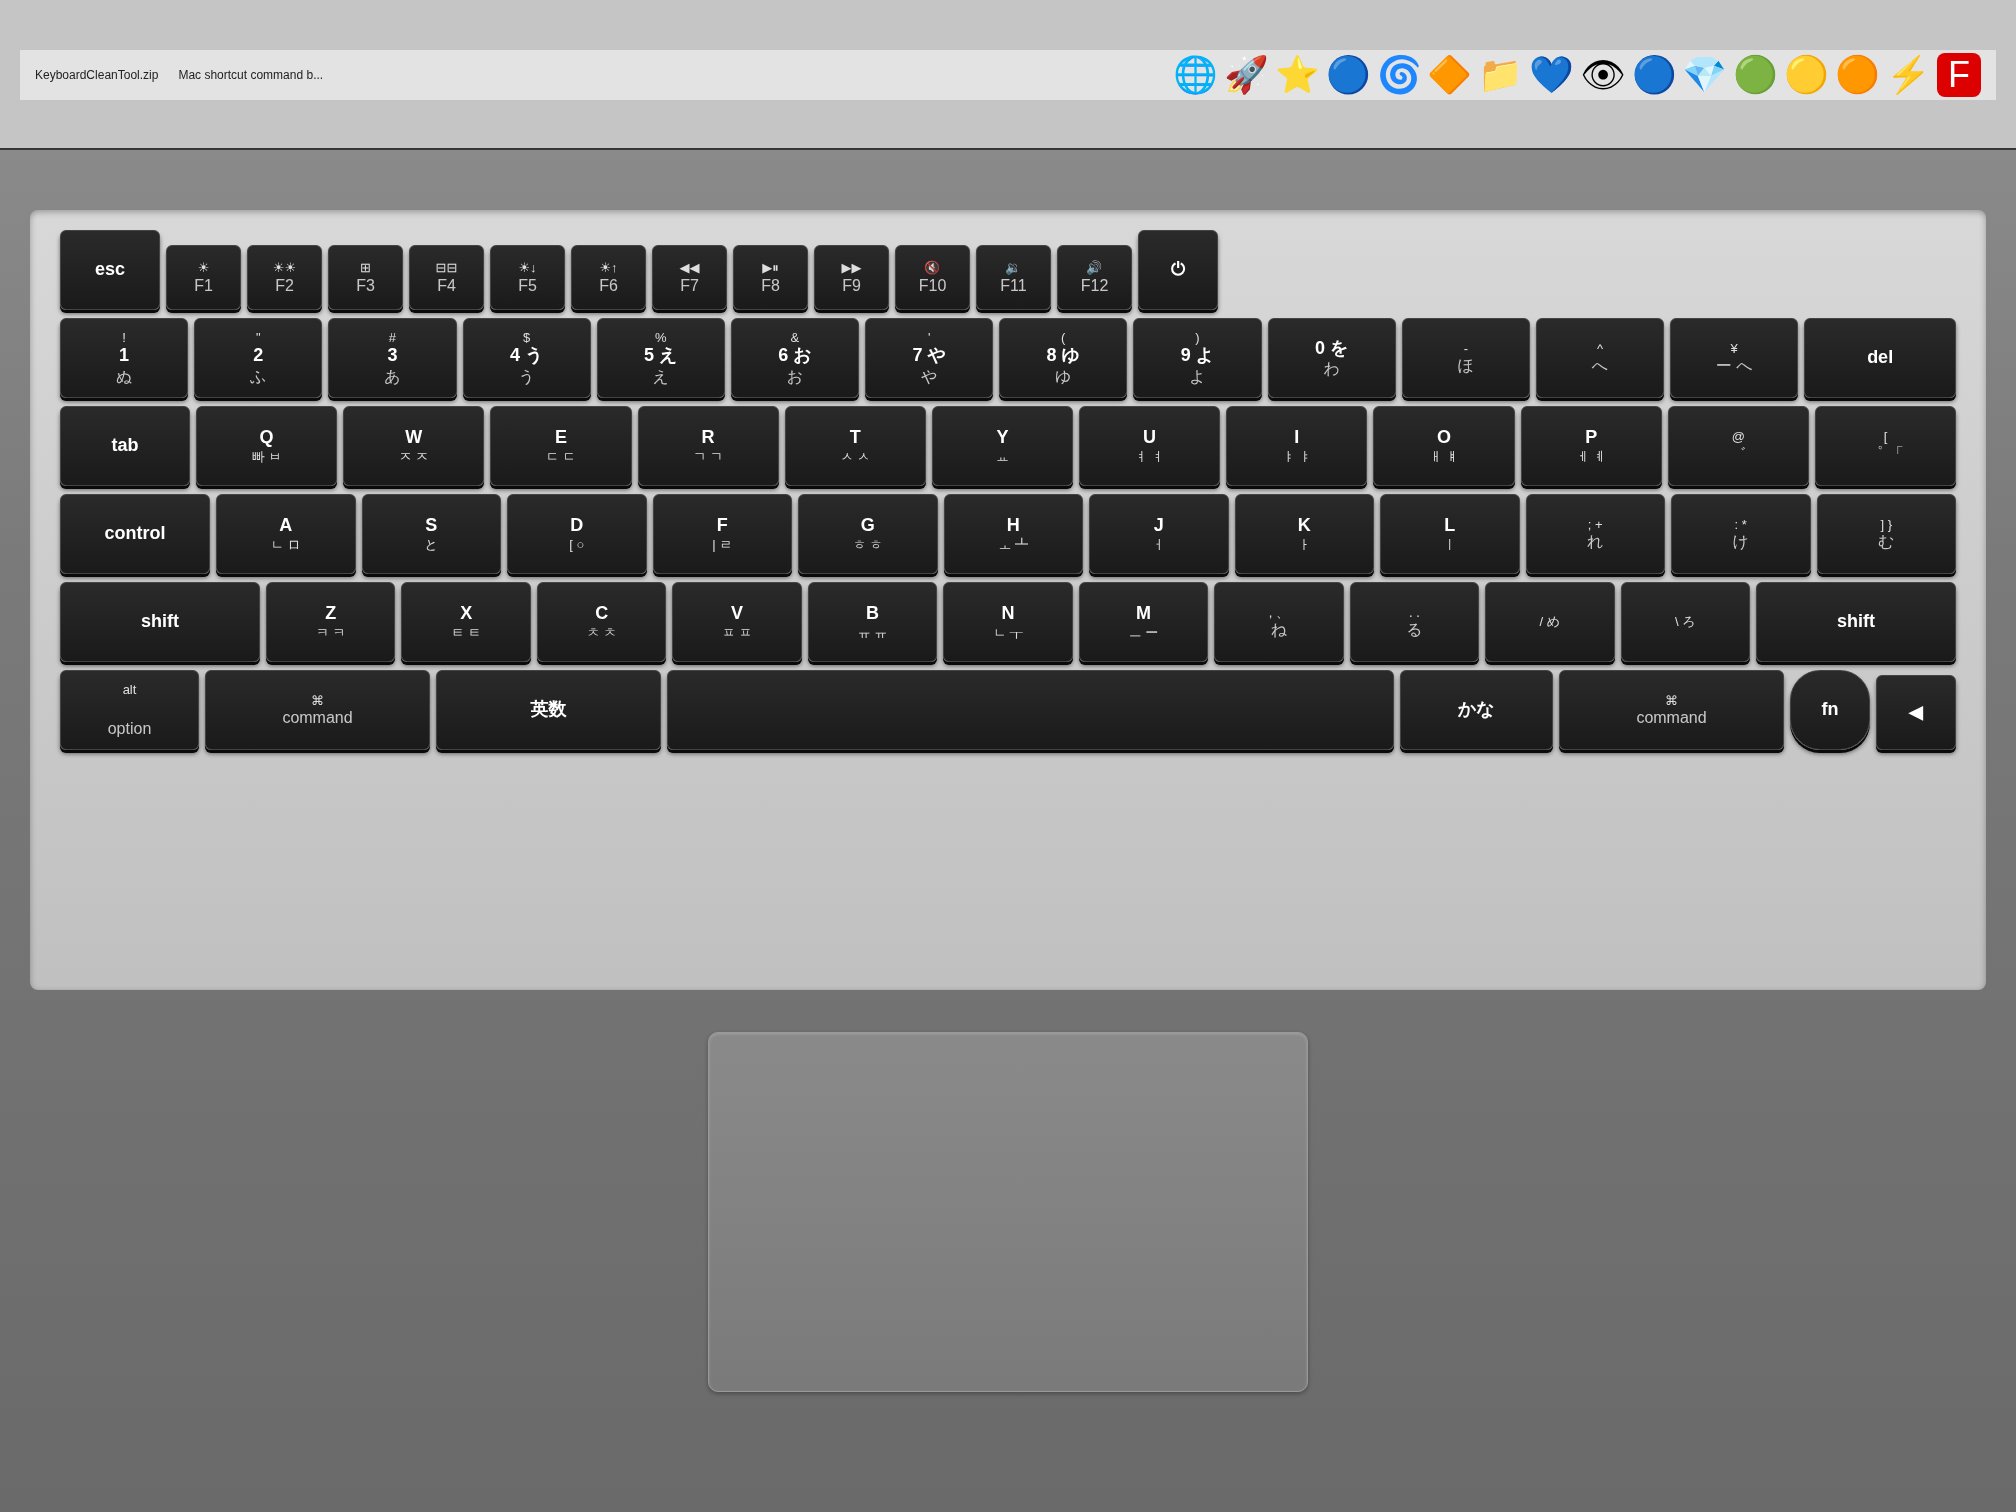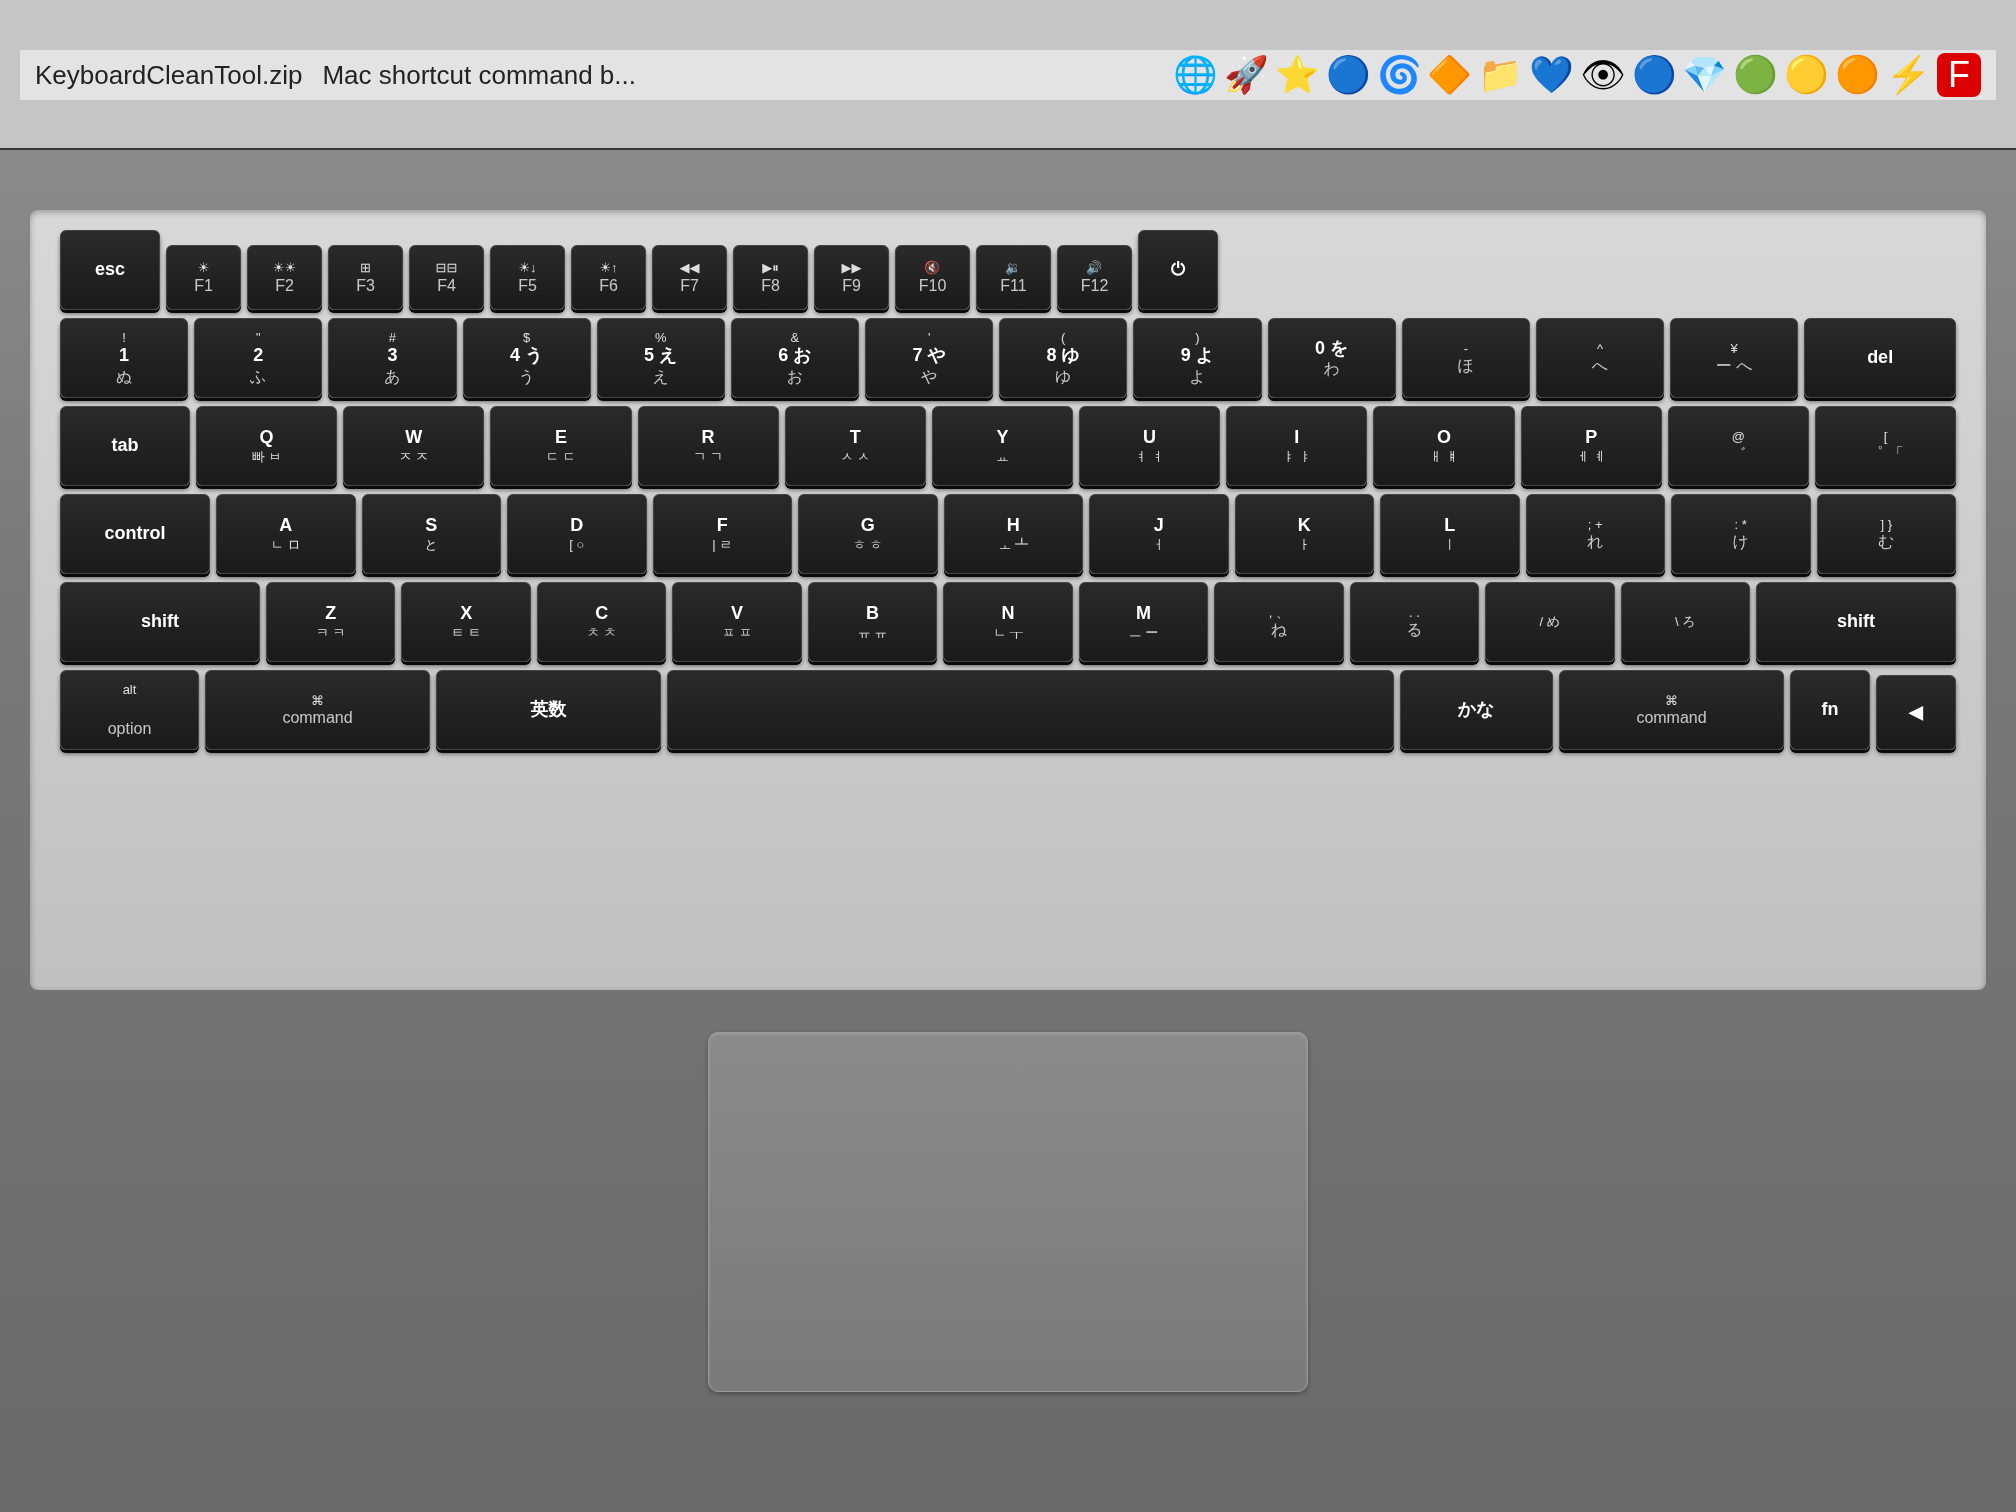--- a/index.html
+++ b/index.html
@@ -89,21 +89,21 @@
     .key-control { min-width: 120px; max-width: 150px; flex: 1.4; font-size: 14px; }
     .key-shift-l { min-width: 160px; max-width: 200px; flex: 1.8; }
     .key-shift-r { min-width: 160px; max-width: 200px; flex: 1.8; }
     .key-space { flex: 5; min-width: 400px; }
     .key-del { min-width: 100px; flex: 1.2; }
     .key-enter { min-width: 140px; flex: 1.5; }
     .key-alt { min-width: 80px; flex: 0.9; font-size: 14px; gap: 21px; }
     .key-cmd { min-width: 150px; flex: 1.5; }
     .key-eisu { min-width: 150px; flex: 1.5; }
     .key-kana { min-width: 100px; flex: 1; }
-    .key-fn-right { min-width: 60px; max-width: 80px; flex: 0.7; }
+    .key-fn-right { min-width: 60px; max-width: 80px; flex: 0.7; border-radius: 30px; }
     .key-arrow { min-width: 65px; max-width: 80px; flex: 0.75; min-height: 75px; }
     .key-power { min-width: 65px; max-width: 80px; flex: 0.75; }
 
     
     .trackpad {
       position: absolute;
       bottom: 120px;
       left: 50%;
       transform: translateX(-50%);
       width: 600px;
@@ -140,21 +140,21 @@
       display: flex;
       align-items: center;
       width: 100%;
       background: rgba(230,230,230,0.9);
       height: 50px;
       padding: 0 15px;
       gap: 20px;
     }
 
     .menu-item {
-      font-size: 26px;
+      font-size: 12px;
       color: #222;
     }
   </style>
 </head>
 <body>
 
 <div class="screen-display">
   <div class="menu-bar">
     <span class="menu-item">KeyboardCleanTool.zip</span>
     <span class="menu-item">Mac shortcut command b...</span>

